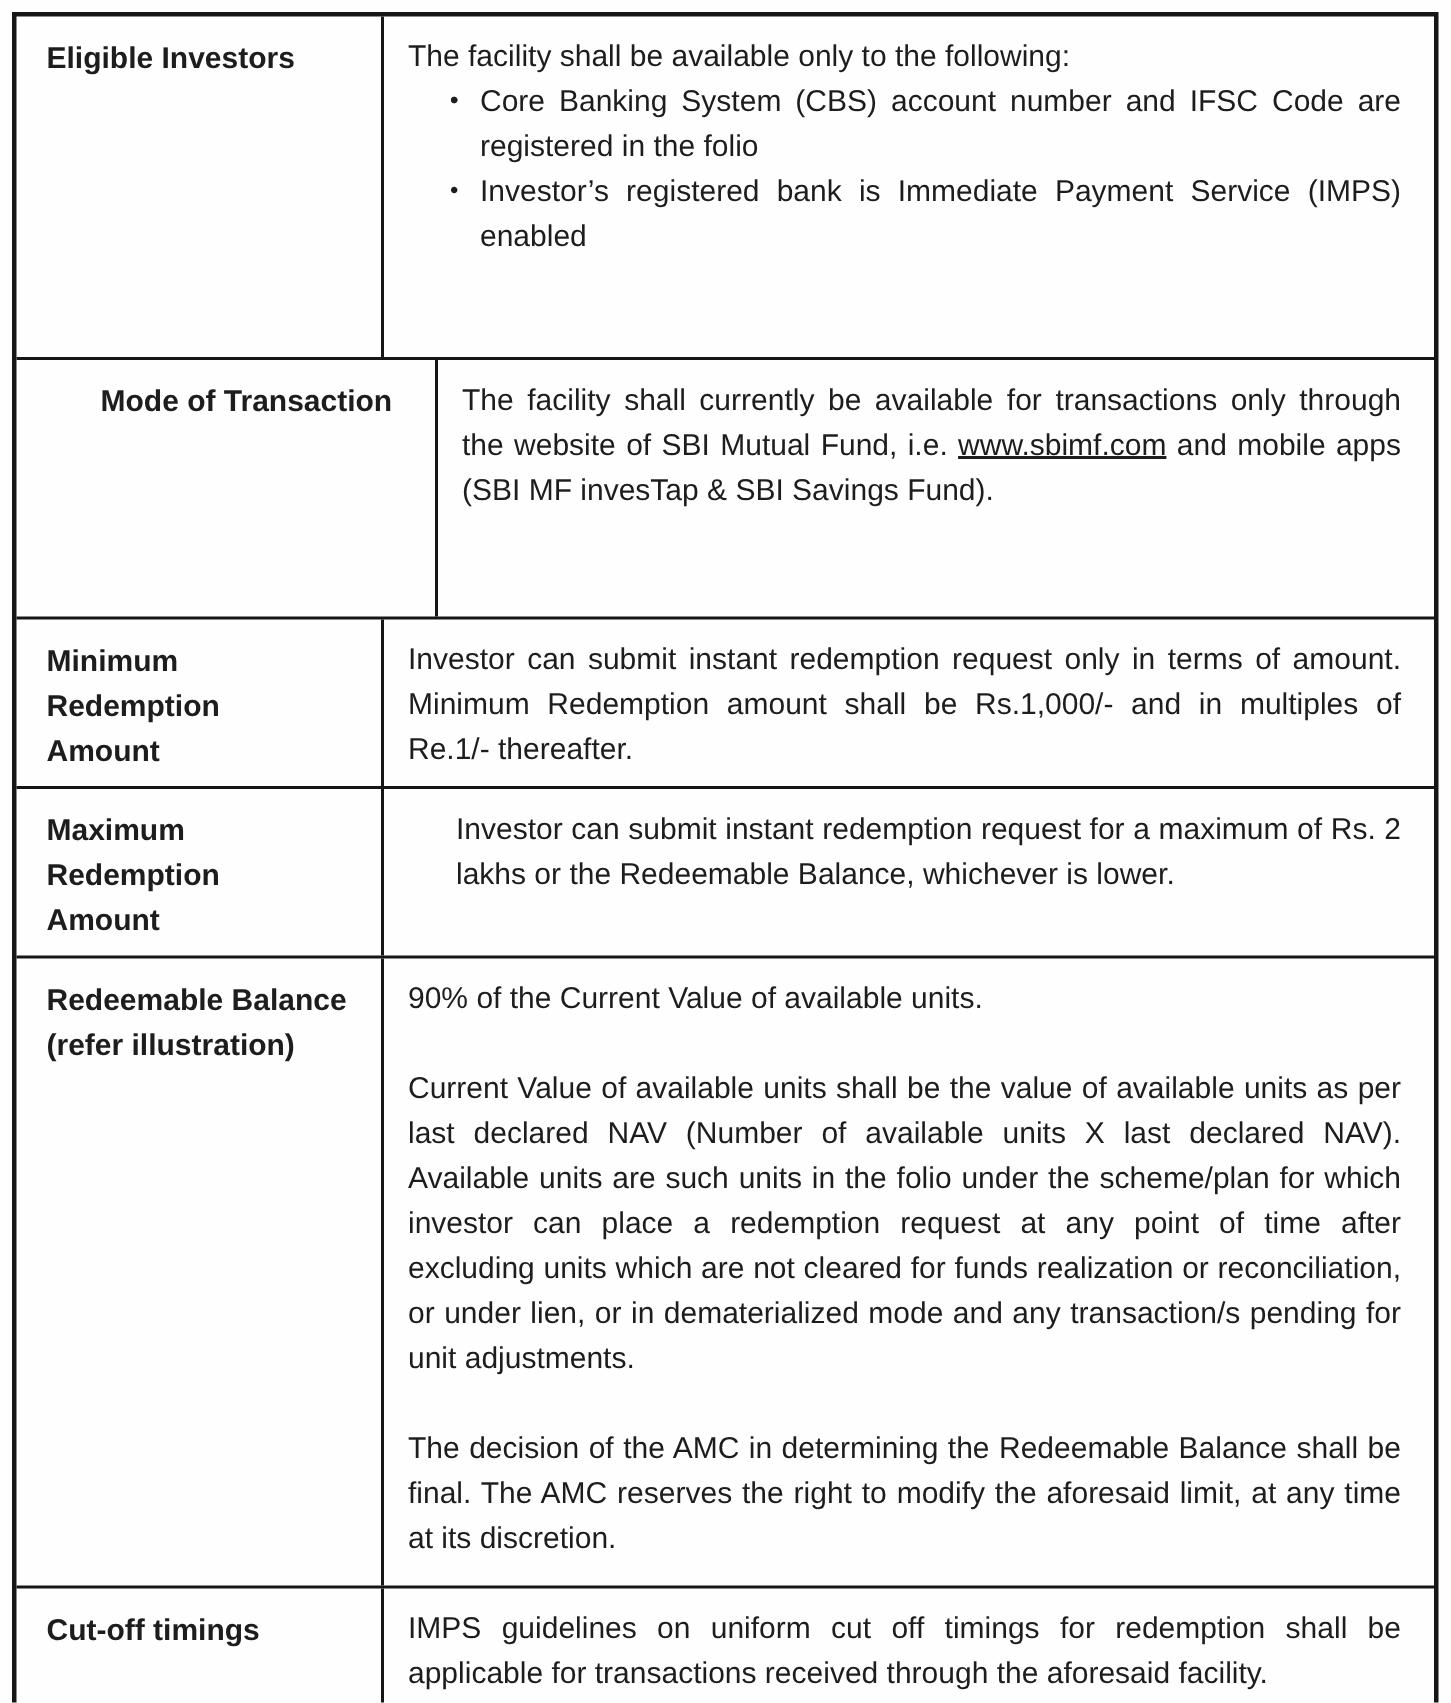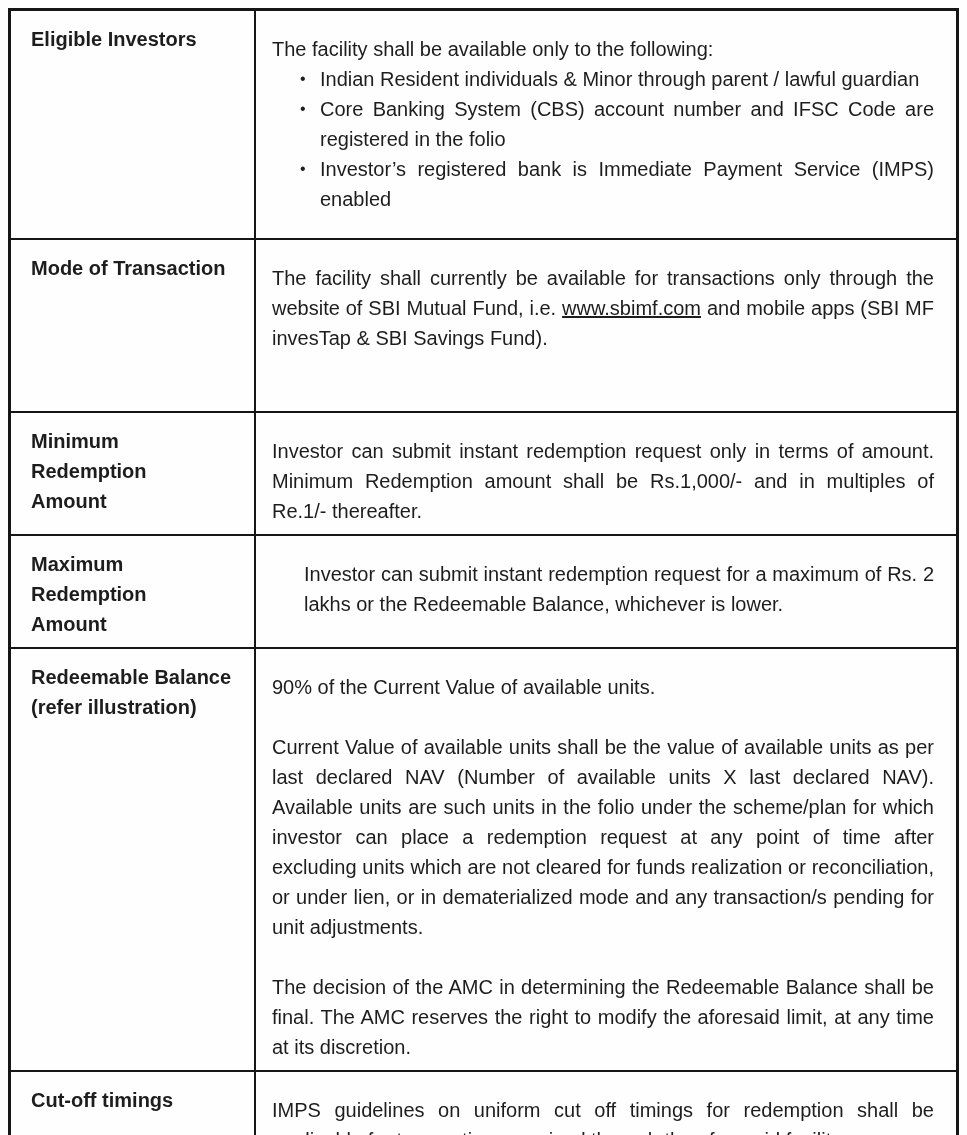--- a/index.html
+++ b/index.html
@@ -26,38 +26,38 @@
     width: 951px;
     border: 3px solid var(--border);
     background: var(--paper);
   }
   .row {
     display: grid;
     grid-template-columns: 245px 1fr;
   }
   .row + .row { border-top: 2px solid var(--border); }
   .r1 { min-height: 227px; }
-  .r2 { min-height: 173px; }
+  .r2 { min-height: 173px; padding-left: 36px; }
   .r3 { min-height: 95px; }
   .r4 { min-height: 107px; gap: 32px; }
   .r5 { min-height: 420px; }
   .r6 { min-height: 80px; }
   .label-cell {
     border-right: 2px solid var(--border);
     padding: 13px 8px 8px 20px;
     font-weight: bold;
     font-size: 20px;
     line-height: 30px;
   }
   .content-cell {
     padding: 12px 22px 8px 16px;
     font-size: 20px;
     line-height: 30px;
   }
-  .content-cell p { text-align: justify; margin-top: 11px; }
+  .content-cell p { text-align: justify; }
   .content-cell p.spaced { margin-top: 30px; }
   ul.bullets {
     list-style: none;
     padding-left: 26px;
   }
   ul.bullets li {
     position: relative;
     padding-left: 22px;
     text-align: justify;
   }
@@ -81,21 +81,20 @@
 
     <div class="row r1">
       <div class="label-cell">
         <div>Eligible Investors</div>
       </div>
       <div class="content-cell">
         <p>The facility shall be available only to the following:</p>
         <ul class="bullets">
           <li>
             <span class="bullet-glyph">•</span>
-            <span>Indian Resident individuals &amp; Minor through parent / lawful guardian</span>
           </li>
           <li>
             <span class="bullet-glyph">•</span>
             <span>Core Banking System (CBS) account number and IFSC Code are registered in the folio</span>
           </li>
           <li>
             <span class="bullet-glyph">•</span>
             <span>Investor’s registered bank is Immediate Payment Service (IMPS) enabled</span>
           </li>
         </ul>

